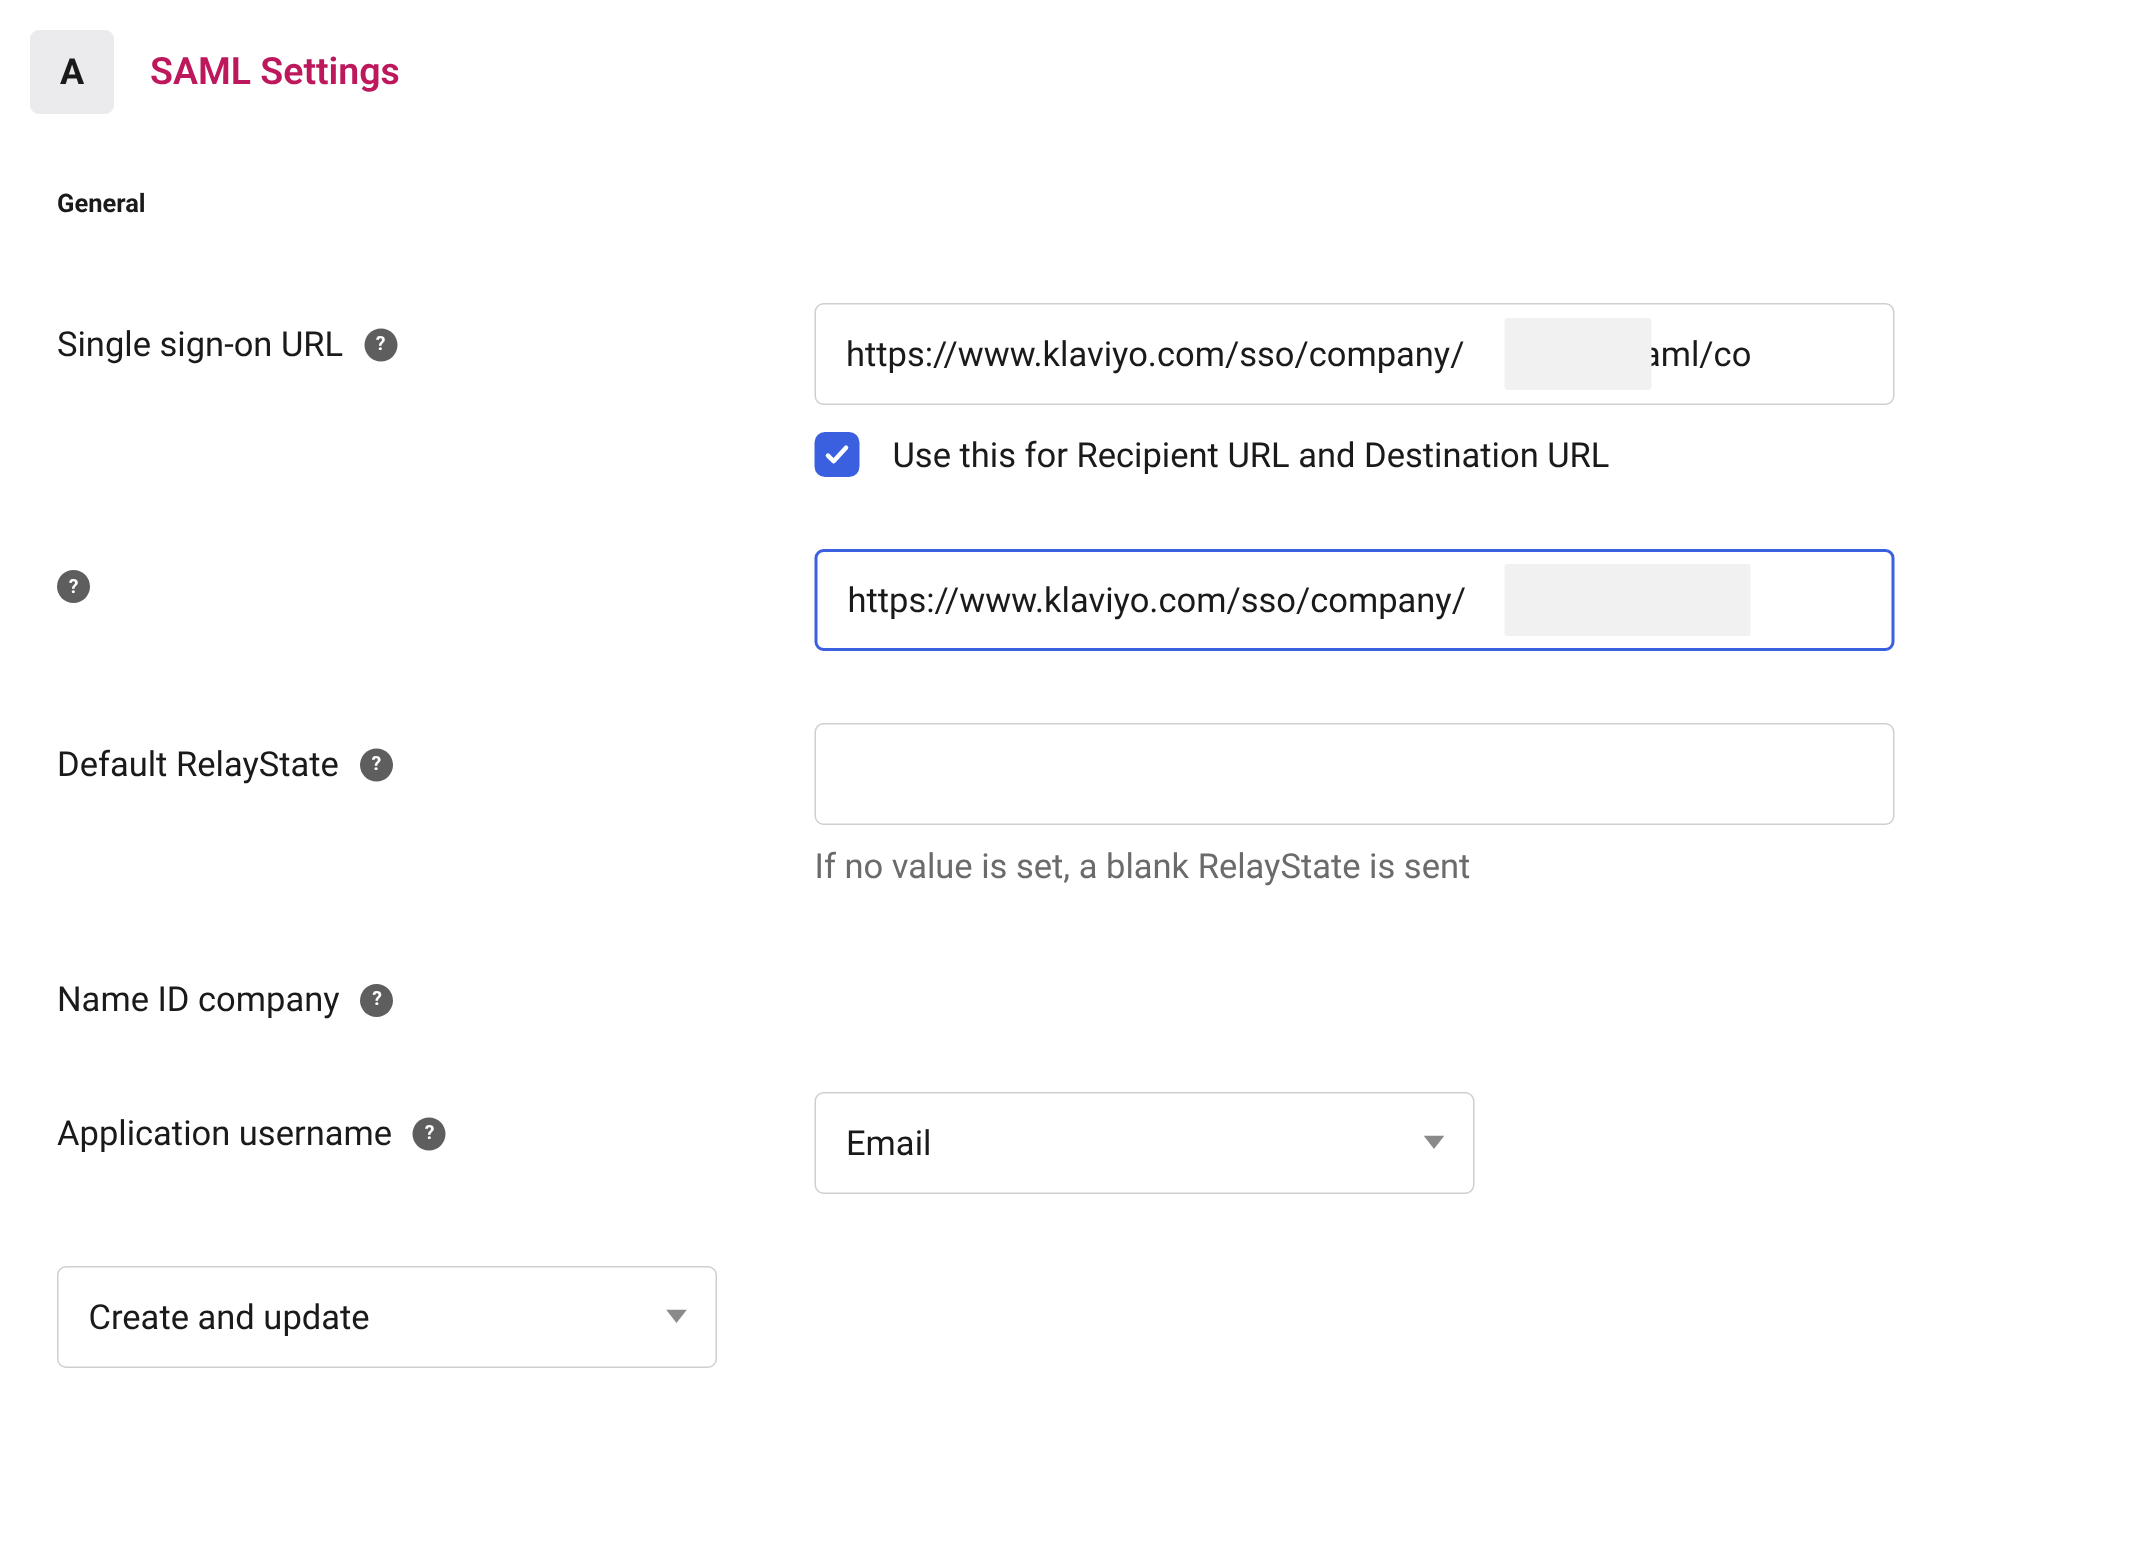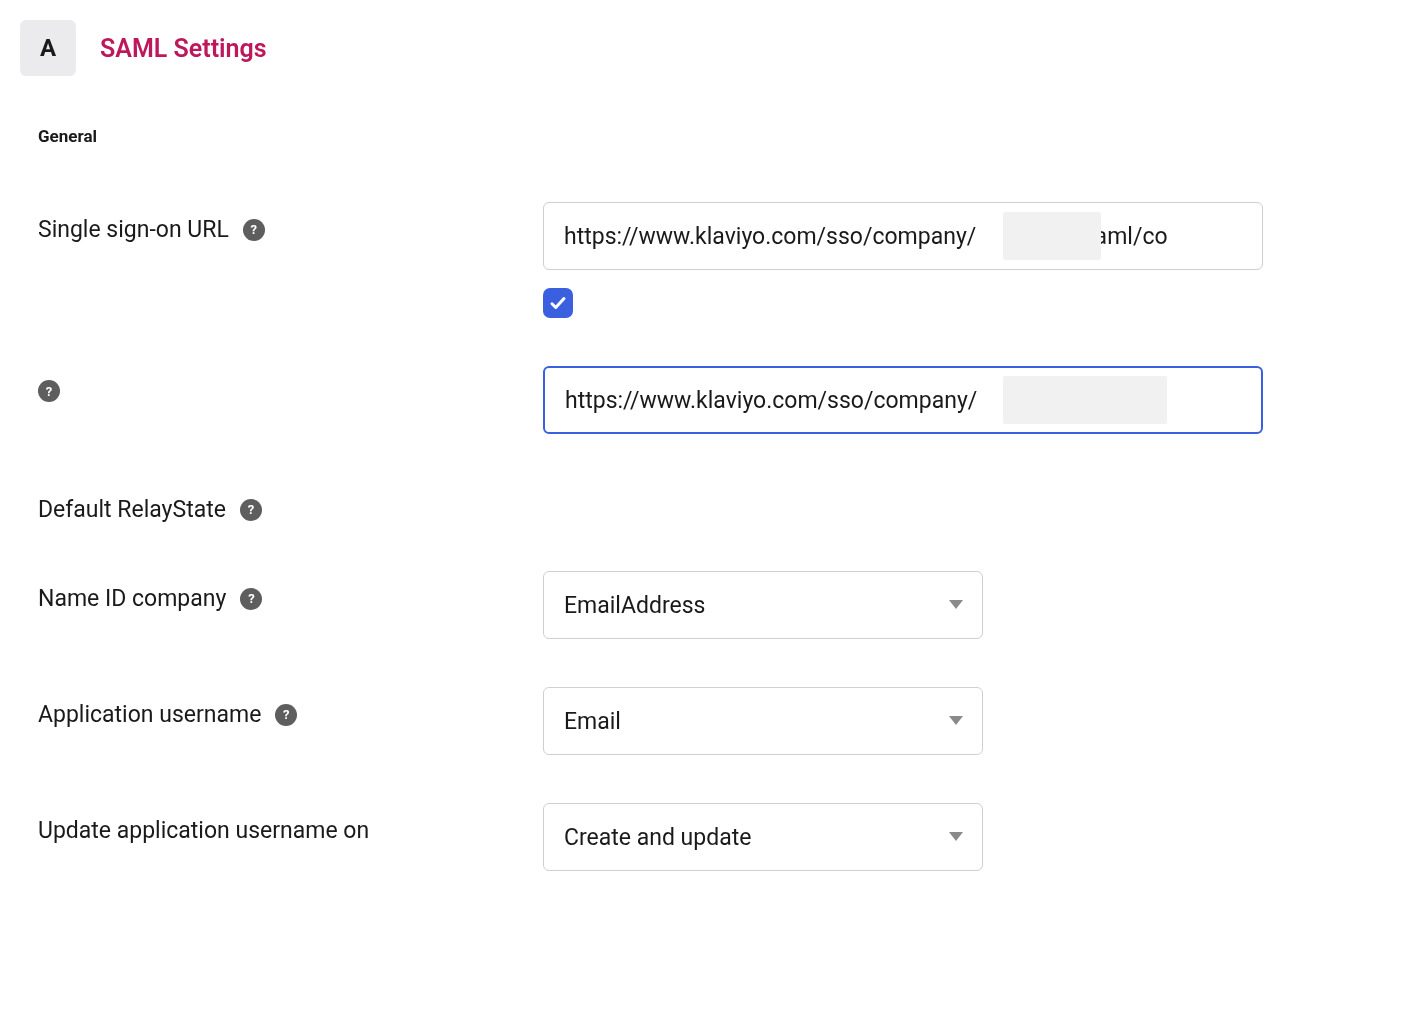--- a/index.html
+++ b/index.html
@@ -188,20 +188,21 @@
       <div class="input-mask-wrapper">
         <input type="text" class="text-input" value="https://www.klaviyo.com/sso/company/                 /saml/co" style="">
         <div class="redact-box" style="left:460px; width:98px;"></div>
       </div>
       <div class="checkbox-row">
         <div class="checkbox">
           <svg viewBox="0 0 24 24" fill="none" stroke="#fff" stroke-width="4" stroke-linecap="round" stroke-linejoin="round">
             <polyline points="4 13 9 18 20 6"></polyline>
           </svg>
         </div>
+        <span class="checkbox-label">Use this for Recipient URL and Destination URL</span>
       </div>
     </div>
   </div>
 
   <div class="row">
     <div class="row-label">
       <span class="help-icon">?</span>
     </div>
     <div class="row-control">
       <div class="input-mask-wrapper">
@@ -209,36 +210,30 @@
         <div class="redact-box" style="left:460px; width:164px;"></div>
       </div>
     </div>
   </div>
 
   <div class="row">
     <div class="row-label">
       <span>Default RelayState</span>
       <span class="help-icon">?</span>
     </div>
+    <div class="row-control">
+      <input type="text" class="text-input" value="" style="">
+      <div class="helper-text">If no value is set, a blank RelayState is sent</div>
+    </div>
   </div>
 
   <div class="row">
     <div class="row-label">
       <span>Name ID company</span>
       <span class="help-icon">?</span>
-    </div>
-    <div class="row-control">
-      <div class="select-wrapper">
-        <button type="button" class="select">EmailAddress</button>
-        <span class="select-caret">
-          <svg viewBox="0 0 14 10">
-              <polygon points="0,0 14,0 7,9" fill="#8a8a8a"></polygon>
-            </svg>
-        </span>
-      </div>
     </div>
   </div>
 
   <div class="row">
     <div class="row-label">
       <span>Application username</span>
       <span class="help-icon">?</span>
     </div>
     <div class="row-control">
       <div class="select-wrapper">
@@ -246,23 +241,20 @@
         <span class="select-caret">
           <svg viewBox="0 0 14 10">
               <polygon points="0,0 14,0 7,9" fill="#8a8a8a"></polygon>
             </svg>
         </span>
       </div>
     </div>
   </div>
 
   <div class="row" style="margin-bottom:0;">
-    <div class="row-label">
-      <span>Update application username on</span>
-    </div>
     <div class="row-control">
       <div class="select-wrapper">
         <button type="button" class="select">Create and update</button>
         <span class="select-caret">
           <svg viewBox="0 0 14 10">
               <polygon points="0,0 14,0 7,9" fill="#8a8a8a"></polygon>
             </svg>
         </span>
       </div>
     </div>

